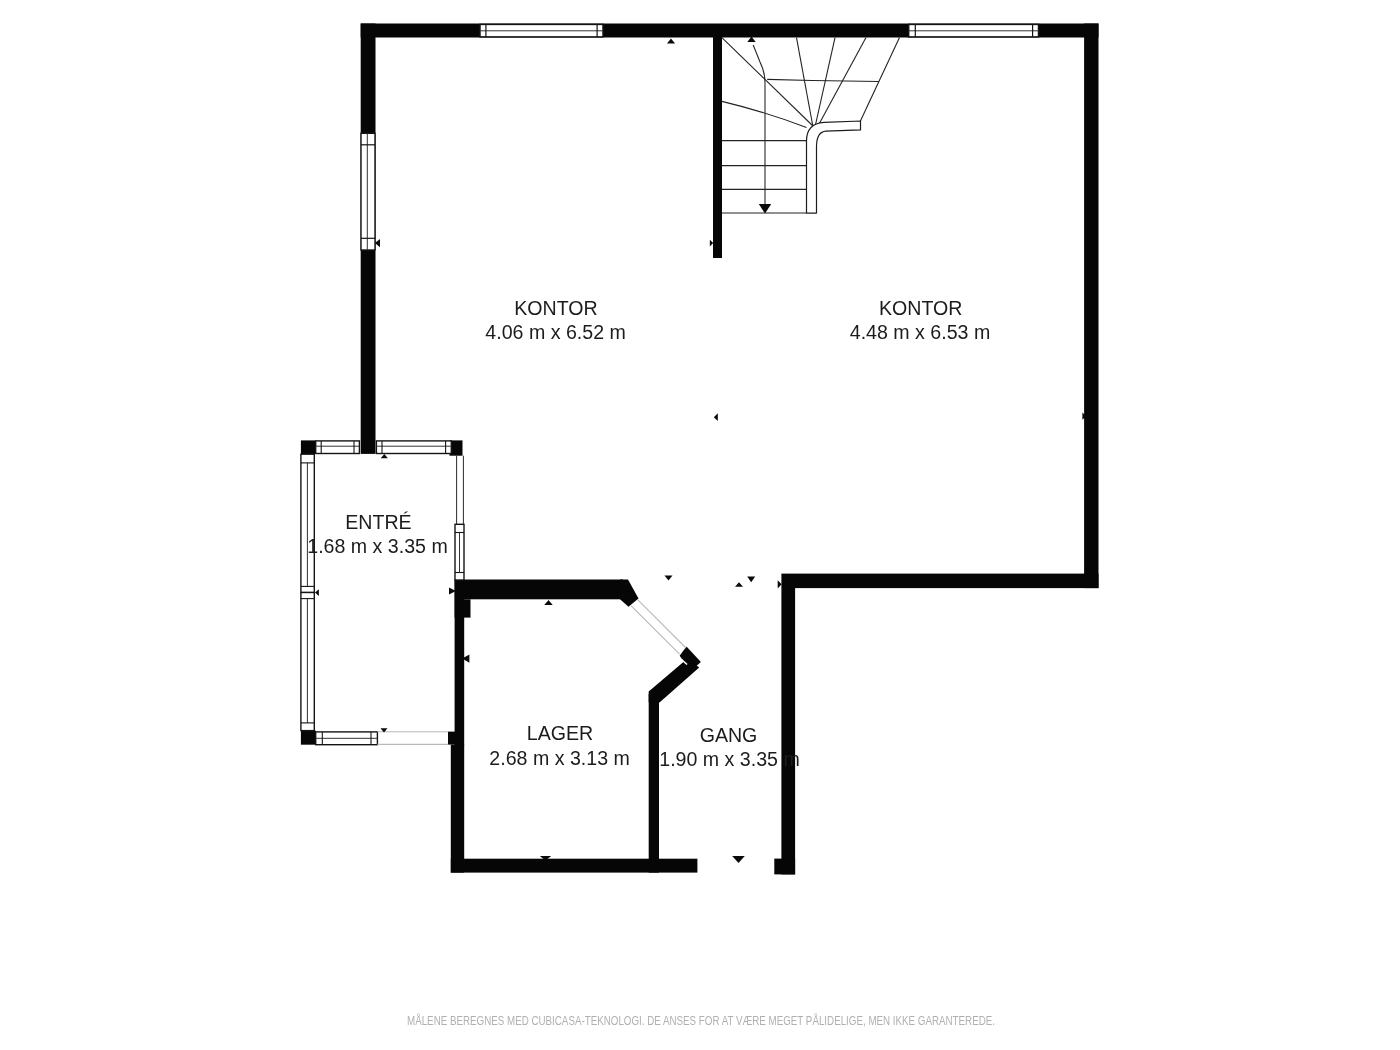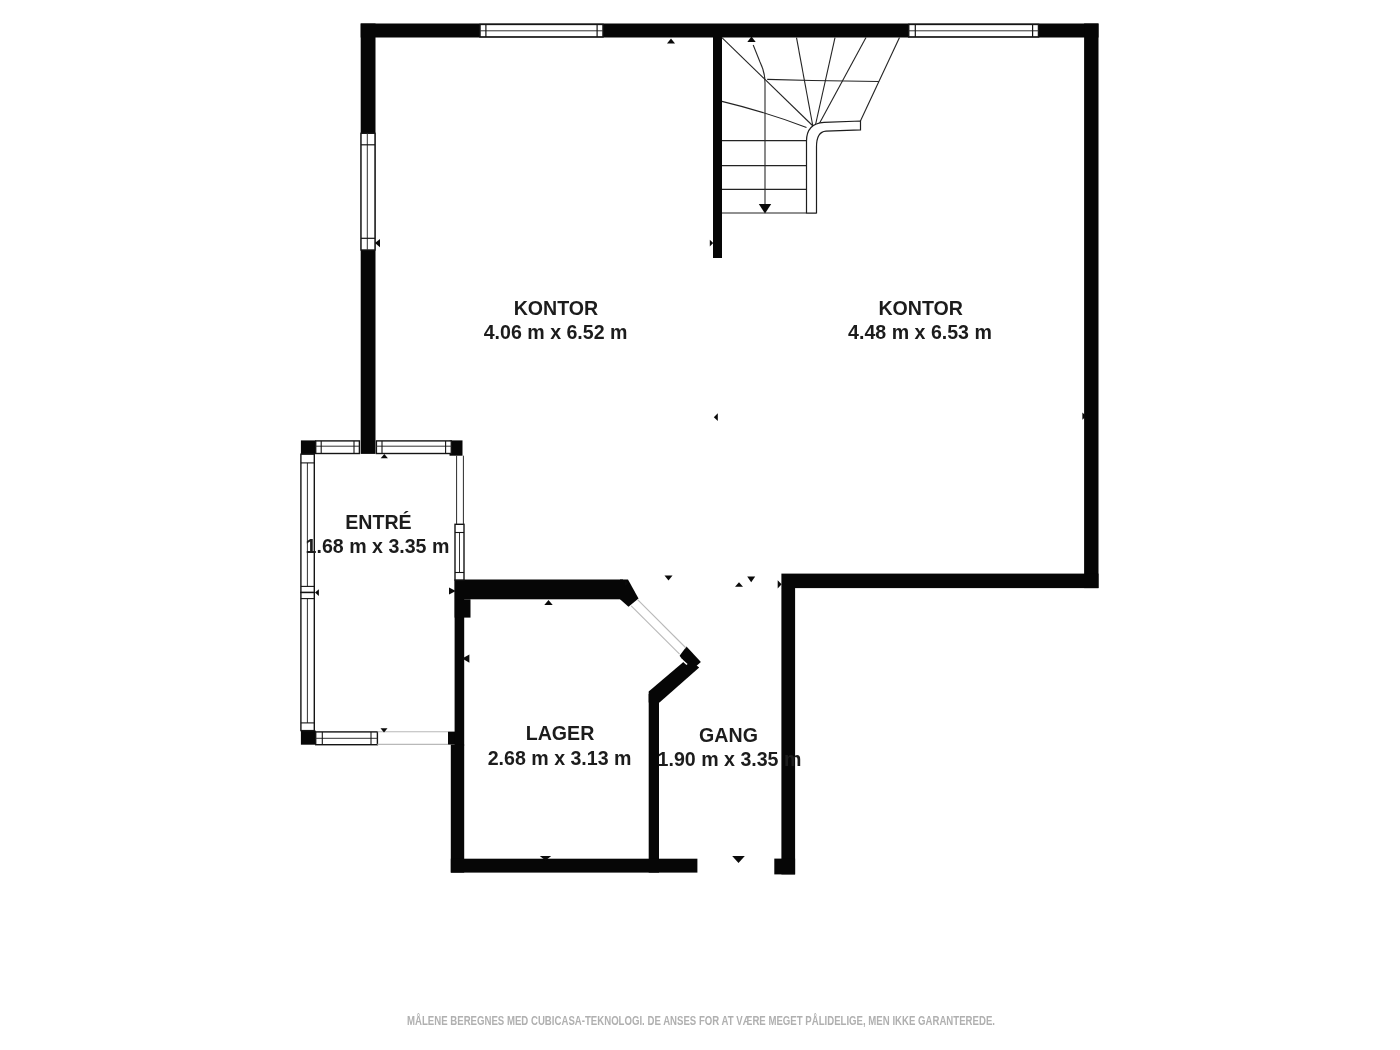--- a/index.html
+++ b/index.html
@@ -1,18 +1,18 @@
 <!DOCTYPE html>
 <html><head>
 <meta charset="utf-8">
 <title>Floorplan</title>
 <style>
   html,body{margin:0;padding:0;background:#ffffff;}
   .page{position:relative;width:1400px;height:1050px;background:#fff;overflow:hidden;
-        font-family:"Liberation Sans", sans-serif;font-weight:bold;}
+        font-family:"Liberation Sans", sans-serif;}
   svg{position:absolute;left:0;top:0;}
   text{font-family:"Liberation Sans", sans-serif;fill:#1c1c1c;}
   .room{font-size:19.6px;}
   .foot{font-size:13.1px;fill:#b0b0b0;}
 </style>
 </head>
 <body>
 <div class="page">
 <svg width="1400" height="1050" viewBox="0 0 1400 1050">
 

